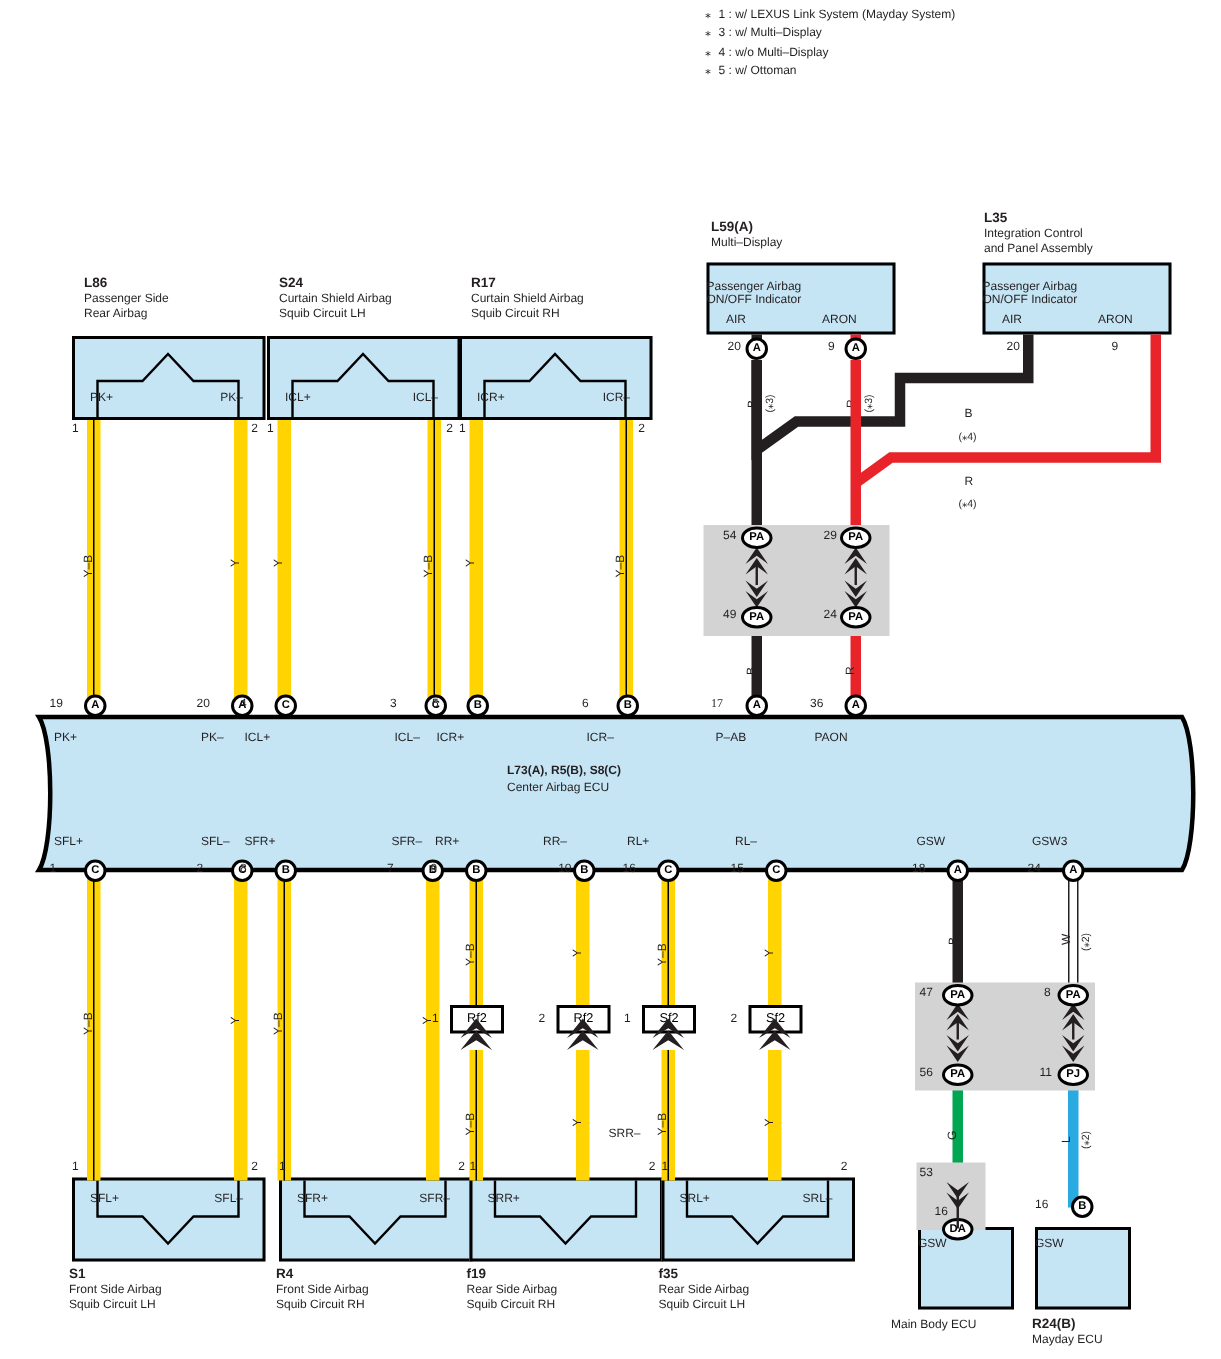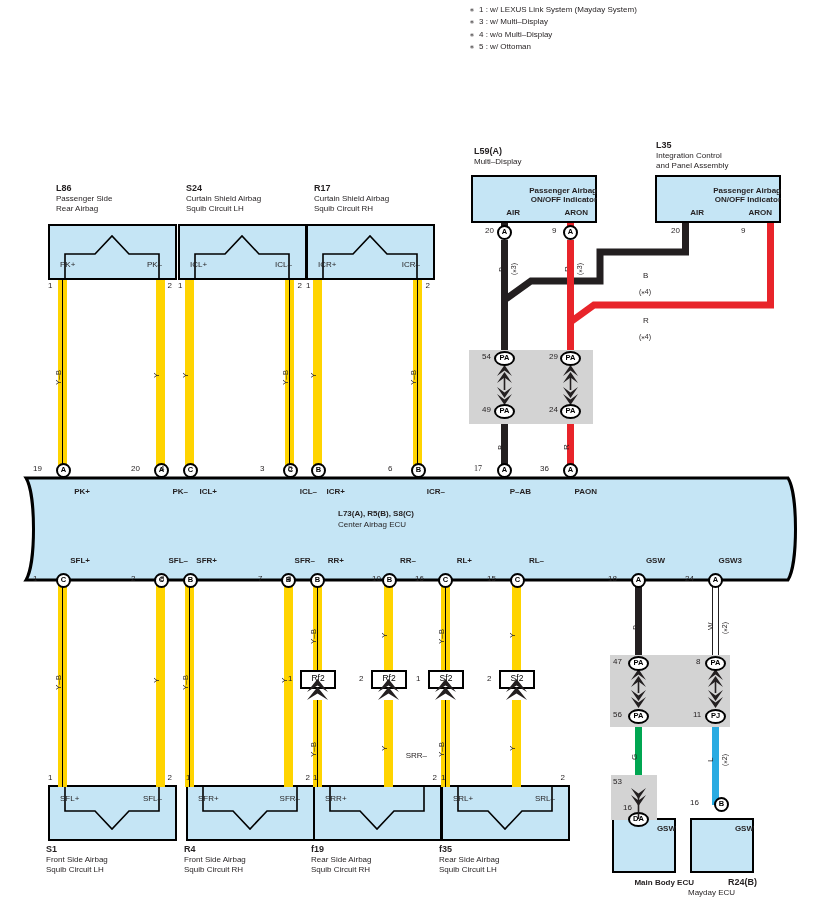--- a/index.html
+++ b/index.html
@@ -6,21 +6,21 @@
   body{width:814px;height:906px;position:relative;
        font-family:"Liberation Sans","DejaVu Sans",sans-serif;
        color:#231f20;overflow:hidden;}
   #stage{position:absolute;left:0;top:0;width:814px;height:906px;}
 
   .abs{position:absolute;}
 
   
   .t{position:absolute;font-size:8px;line-height:9.5px;white-space:pre;color:#231f20;}
   .t.b{font-weight:bold;}
-  .t.c{text-align:right;font-weight:bold;}
+  .t.c{text-align:left;}
   .t.r{text-align:right;}
   .t9{font-size:9px;line-height:10.5px;}
   .t7{font-size:7px;line-height:8.5px;}
   .vert{transform-origin:0 0;transform:rotate(-90deg);}
 
   
   #legend{position:absolute;left:470px;top:4px;}
   .leg-row{display:flex;align-items:flex-start;font-size:8px;line-height:12.4px;white-space:nowrap;}
   .leg-star{width:9px;font-size:8px;color:#231f20;}
 
@@ -189,21 +189,21 @@
   <div class="t b t9" style="left:439px;top:844px;">f35</div>
   <div class="t" style="left:439px;top:855px;white-space:pre-line;">Rear Side Airbag
 Squib Circuit LH</div>
 
   <div class="cbox" style="left:612px;top:818px;width:64px;height:55px;"></div>
   <div class="t c" style="left:612px;top:824px;width:64px;">GSW</div>
   <div class="t c" style="left:594px;top:878px;width:100px;">Main Body ECU</div>
 
   <div class="cbox" style="left:690px;top:818px;width:64px;height:55px;"></div>
   <div class="t c" style="left:690px;top:824px;width:64px;">GSW</div>
-  <div class="t b t9" style="left:728px;top:877px;">R24(B)</div>
+  <div class="t b t9" style="left:688px;top:877px;">R24(B)</div>
   <div class="t" style="left:688px;top:888px;">Mayday ECU</div>
   <div class="pinnum" style="left:690px;top:798px;">16</div>
 
   <div class="w wyb" style="left:58px;top:280px;width:9px;height:192px;"></div>
   <div class="t vert" style="left:54px;top:385px;">Y–B</div>
 
   <div class="w wy" style="left:156px;top:280px;width:9px;height:192px;"></div>
   <div class="t vert" style="left:152px;top:378px;">Y</div>
 
   <div class="w wy" style="left:185px;top:280px;width:9px;height:192px;"></div>

